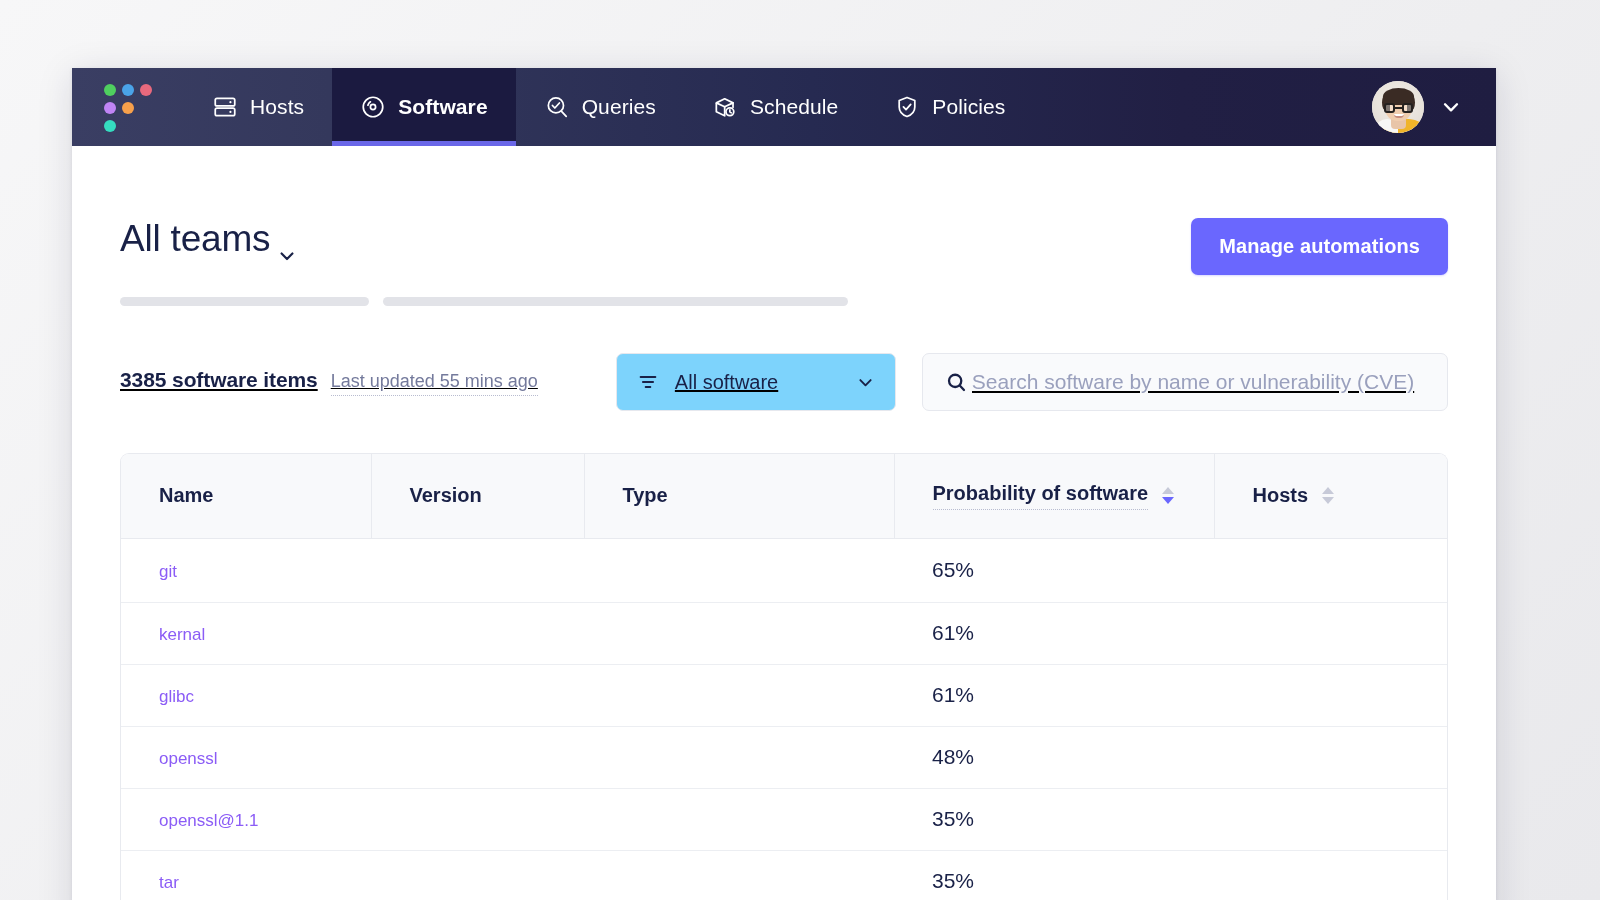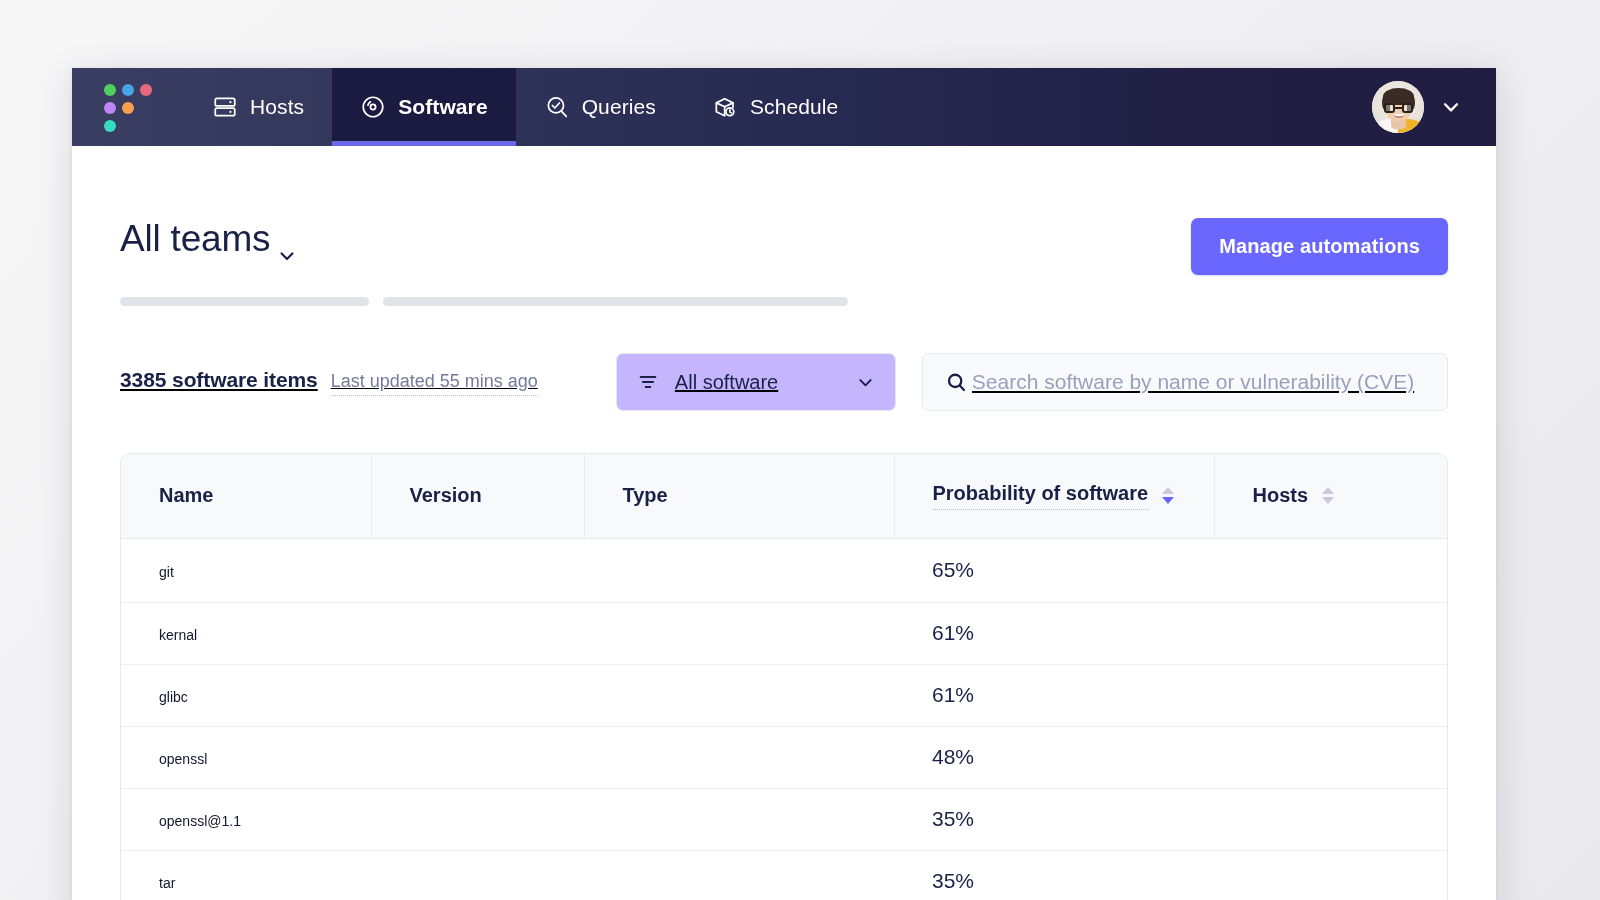--- a/index.html
+++ b/index.html
@@ -131,21 +131,21 @@
   .updated {
     font-size: 18px; color: #747a9c;
     border-bottom: 1.6px dotted #b8bcd0;
     padding-bottom: 3px;
     cursor: default;
   }
 
   .filter-select {
     margin-left: 78px;
     width: 280px; height: 58px;
-    background: #c4b5fd;
+    background: #7dd3fc;
     border: 1px solid #e6e8ee;
     border-radius: 7px;
     display: flex; align-items: center;
     padding: 0 20px;
     cursor: pointer;
     gap: 16px;
   }
   .filter-select .fvalue { font-size: 20px; color: #192147; flex: 1; }
   .filter-icon { width: 22px; height: 22px; flex: none; }
   .chev-dark { width: 19px; height: 19px; flex: none; }
@@ -210,21 +210,21 @@
 
   tbody td {
     padding: 0 0 0 38px;
     height: 62px;
     border-bottom: 1px solid #eceef2;
     font-size: 21px;
     color: #192147;
     vertical-align: middle;
   }
   tbody tr:first-child td { height: 64px; }
-  .sw-name { color: #0f172a; font-size: 14px; cursor: pointer; }
+  .sw-name { color: #8b5cf6; font-size: 17px; cursor: pointer; }
   .cell-sk { height: 11px; border-radius: 6px; background: #e2e4e9; }
   .sk-version { width: 125px; }
   .sk-type { width: 232px; }
   .sk-hosts { width: 125px; }
 
   .col-name { width: 250px; }
   .col-version { width: 213px; }
   .col-type { width: 310px; }
   .col-prob { width: 320px; }
   .col-hosts { width: auto; }
@@ -289,20 +289,29 @@
             <path d="M4 8.2l7.7-3.8 7.7 3.8-7.7 3.6z" stroke-linejoin="round"></path>
             <path d="M4 8.2v8.1l7.7 3.8V11.8" stroke-linejoin="round"></path>
             <path d="M19.4 8.2v4.1" stroke-linecap="round"></path>
             <circle cx="16.5" cy="16.4" r="3.6"></circle>
             <path d="M16.5 14.6v1.9l1.3.9" stroke-linecap="round"></path>
           </svg>
         </span>
         <span class="nlabel">Schedule</span>
       </div>
 
+      <div class="nav-item">
+        <span class="nav-icon">
+          <svg viewBox="0 0 24 24" fill="none" stroke="#ffffff" stroke-width="1.6">
+            <path d="M12 3.2l7.2 2.8v6c0 4.3-3 7.3-7.2 8.8-4.2-1.5-7.2-4.5-7.2-8.8V6z" stroke-linejoin="round"></path>
+            <path d="M8.7 11.9l2.4 2.5 4.3-4.8" stroke-linecap="round" stroke-linejoin="round"></path>
+          </svg>
+        </span>
+        <span class="nlabel">Policies</span>
+      </div>
 
     </div>
 
     <div class="nav-right">
       <div class="avatar">
         <span class="face-bg"></span>
         <span class="shirt"></span>
         <span class="shirt2"></span>
         <span class="neck"></span>
         <span class="head"></span>

